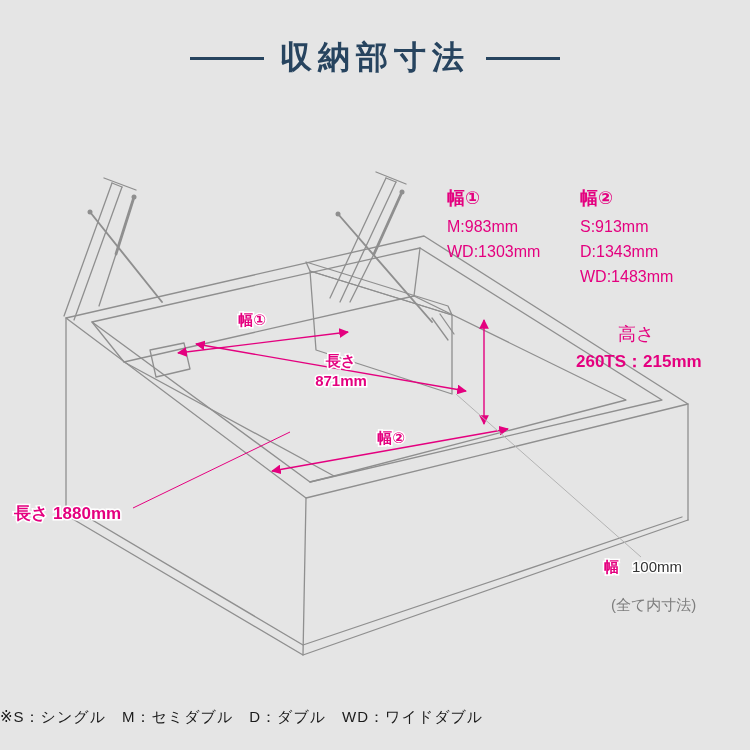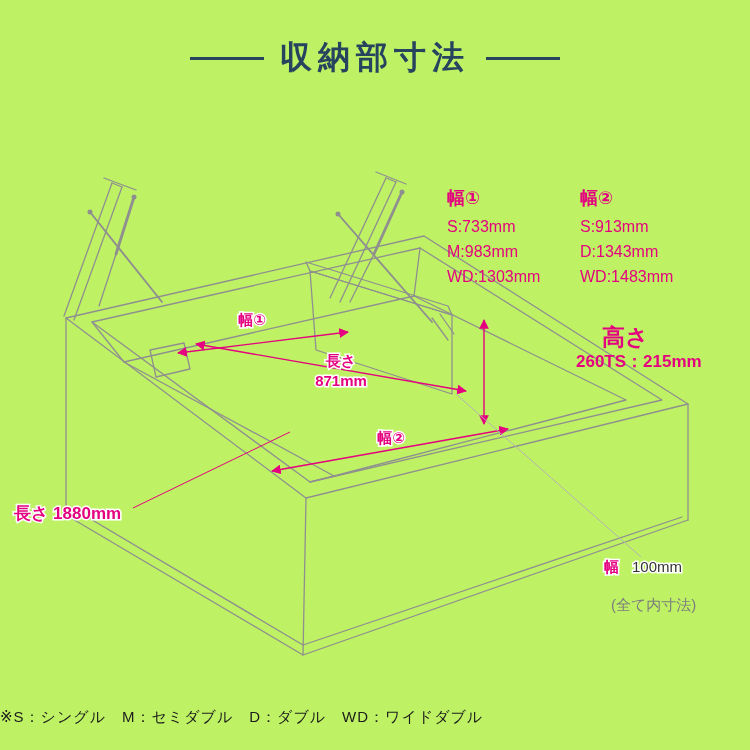--- a/index.html
+++ b/index.html
@@ -6,21 +6,21 @@
     --pink:#e4007f;
     --navy:#27445f;
     --gray:#8f8f8f;
     --dark:#333333;
   }
   html,body{margin:0;padding:0;background:#ffffff;}
   body{
     width:750px;height:750px;overflow:hidden;
     font-family:"Liberation Sans","DejaVu Sans",sans-serif;
   }
-  .page{position:relative;width:750px;height:750px;background:#bef264;}
+  .page{position:relative;width:750px;height:750px;background:#e5e5e5;}
 
   
   .title-row{
     position:absolute;top:36px;left:0;width:100%;
     display:flex;align-items:center;justify-content:center;gap:16px;
   }
   .title-line{width:74px;height:0;border-top:3px solid var(--navy);}
   .page-title{
     margin:0;font-size:32px;font-weight:bold;letter-spacing:6px;
     color:var(--navy);
@@ -46,21 +46,21 @@
   }
   .dark-label{fill:var(--dark);font-size:15px;paint-order:stroke;stroke:#fff;stroke-width:3px;}
   .gray-label{fill:#7d7d7d;font-size:15px;}
 
   
   .col{position:absolute;color:var(--pink);}
   .col1{left:447px;top:186px;}
   .col2{left:580px;top:186px;}
   .col-title{font-size:18px;font-weight:bold;margin-bottom:4px;}
   .col-row{font-size:16px;line-height:25px;}
-  .height-title{position:absolute;left:602px;top:322px;font-size:23px;font-weight:bold;color:var(--pink);}
+  .height-title{position:absolute;left:618px;top:322px;font-size:18px;font-weight:normal;color:var(--pink);}
   .height-value{position:absolute;left:576px;top:350px;font-size:17px;font-weight:bold;color:var(--pink);}
 
   .footnote{
     position:absolute;top:708px;left:0;width:100%;text-align:left;
     font-size:15px;color:#1b1b1b;letter-spacing:1px;
   }
 </style>
 </head>
 <body>
 
@@ -144,21 +144,20 @@
       <line class="leader-gray" x1="456" y1="394" x2="641" y2="557"></line>
       <text class="dim-label" x="604" y="572" text-anchor="start">幅</text>
       <text class="dark-label" x="632" y="572" text-anchor="start">100mm</text>
 
       <text class="gray-label" x="611" y="610" text-anchor="start">(全て内寸法)</text>
     </g>
   </svg>
 
   <div class="col col1">
     <div class="col-title">幅①</div>
-    <div class="col-row">S:733mm</div>
     <div class="col-row">M:983mm</div>
     <div class="col-row">WD:1303mm</div>
   </div>
 
   <div class="col col2">
     <div class="col-title">幅②</div>
     <div class="col-row">S:913mm</div>
     <div class="col-row">D:1343mm</div>
     <div class="col-row">WD:1483mm</div>
   </div>

